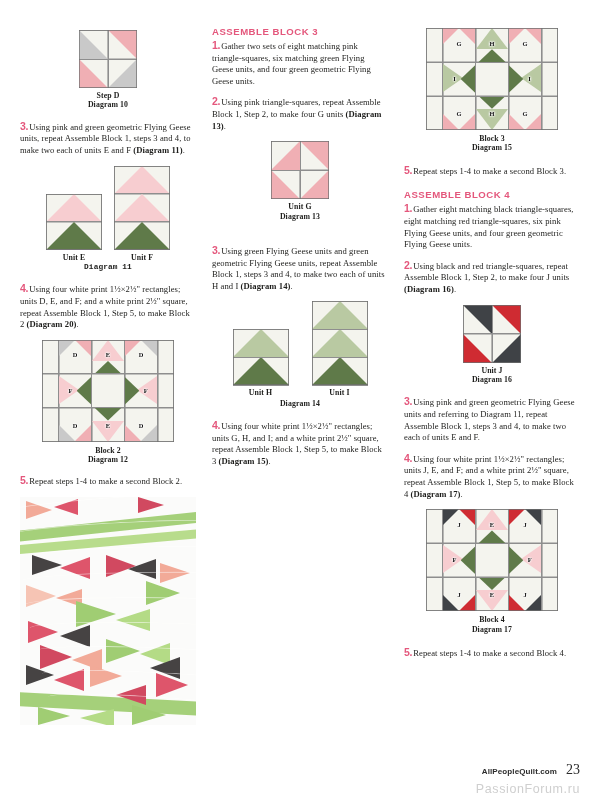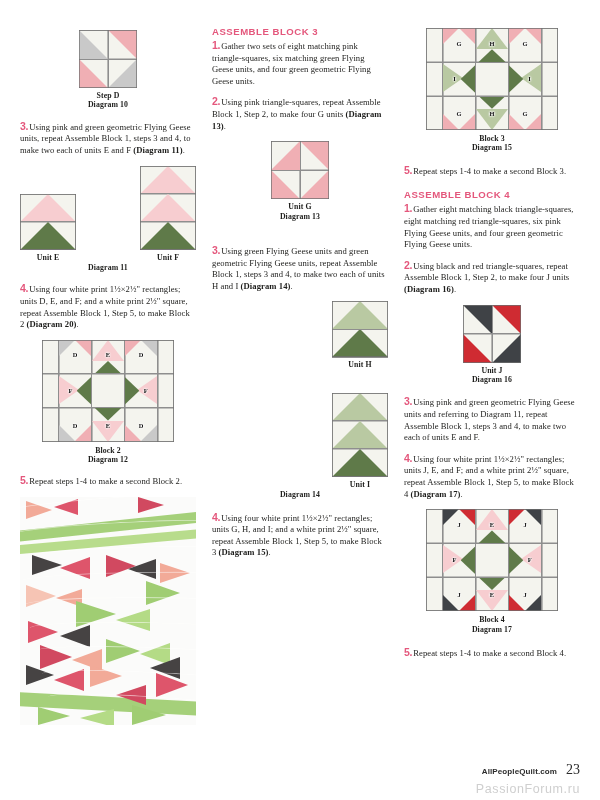--- a/index.html
+++ b/index.html
@@ -128,21 +128,21 @@
         </div>
       <div class="caption">
         <span>Step D</span><br>
         <span>Diagram 10</span>
       </div>
 
       <p class="body" style="margin-top:11px;">
         <span class="stepnum">3.</span><span>Using pink and green geometric Flying Geese units, repeat Assemble Block 1, steps 3 and 4, to make two each of units E and F </span><span class="bold">(Diagram 11)</span><span>.</span>
       </p>
 
-      <div style="display:flex;justify-content:space-between;align-items:flex-end;gap:12px;margin-top:2px;">
+      <div style="display:flex;justify-content:center;align-items:flex-end;gap:12px;margin-top:2px;">
         <div>
           <div class="dg" id="dgUnitE" style="width:56px;height:56px;margin:0;">
               <div class="cell" style="left: 0px; top: 0px; width: 56px; height: 28px; background: rgb(244, 244, 238);"></div>
               <div class="tri" style="left: 0px; top: 0px; border-left: 28px solid transparent; border-right: 28px solid transparent; border-bottom: 28px solid rgb(247, 205, 208);"></div>
               <div class="grd" style="left: 0px; top: 27.65px; width: 56px; height: 0.7px;"></div>
               <div class="cell" style="left: 0px; top: 28px; width: 56px; height: 28px; background: rgb(244, 244, 238);"></div>
               <div class="tri" style="left: 0px; top: 28px; border-left: 28px solid transparent; border-right: 28px solid transparent; border-bottom: 28px solid rgb(95, 122, 73);"></div>
               <div class="grd" style="left: 0px; top: 55.65px; width: 56px; height: 0.7px;"></div>
               <div class="ol" style="left: 0px; top: 0px; width: 56px; height: 56px;"></div>
             </div>
@@ -157,21 +157,21 @@
               <div class="tri" style="left: 0px; top: 28px; border-left: 28px solid transparent; border-right: 28px solid transparent; border-bottom: 28px solid rgb(247, 205, 208);"></div>
               <div class="grd" style="left: 0px; top: 55.65px; width: 56px; height: 0.7px;"></div>
               <div class="cell" style="left: 0px; top: 56px; width: 56px; height: 28px; background: rgb(244, 244, 238);"></div>
               <div class="tri" style="left: 0px; top: 56px; border-left: 28px solid transparent; border-right: 28px solid transparent; border-bottom: 28px solid rgb(95, 122, 73);"></div>
               <div class="grd" style="left: 0px; top: 83.65px; width: 56px; height: 0.7px;"></div>
               <div class="ol" style="left: 0px; top: 0px; width: 56px; height: 84px;"></div>
             </div>
           <div class="caption">Unit F</div>
         </div>
       </div>
-      <div class="caption" style="margin-top:1px;">Diagram 11</div>
+      <div class="caption" style="margin-top:1px;font-family:Liberation Mono, monospace;">Diagram 11</div>
 
       <p class="body" style="margin-top:11px;">
         <span class="stepnum">4.</span><span>Using four white print 1½×2½" rectangles; units D, E, and F; and a white print 2½" square, repeat Assemble Block 1, Step 5, to make Block 2 </span><span class="bold">(Diagram 20)</span><span>.</span>
       </p>
 
       <div class="dg" id="dgBlock2" style="width:132px;height:102px;">
           <div class="cell" style="left: 0px; top: 0px; width: 16.5px; height: 34px; background: rgb(244, 244, 238);"></div>
           <div class="cell" style="left: 115.5px; top: 0px; width: 16.5px; height: 34px; background: rgb(244, 244, 238);"></div>
           <div class="cell" style="left: 0px; top: 68px; width: 16.5px; height: 34px; background: rgb(244, 244, 238);"></div>
           <div class="cell" style="left: 115.5px; top: 68px; width: 16.5px; height: 34px; background: rgb(244, 244, 238);"></div>
@@ -300,21 +300,21 @@
         </div>
       <div class="caption">
         <span>Unit G</span><br>
         <span>Diagram 13</span>
       </div>
 
       <p class="body" style="margin-top:24px;">
         <span class="stepnum">3.</span><span>Using green Flying Geese units and green geometric Flying Geese units, repeat Assemble Block 1, steps 3 and 4, to make two each of units H and I </span><span class="bold">(Diagram 14)</span><span>.</span>
       </p>
 
-      <div style="display:flex;justify-content:center;align-items:flex-end;gap:23px;margin-top:4px;flex-direction:column;">
+      <div style="display:flex;justify-content:center;align-items:flex-end;gap:23px;margin-top:4px;">
         <div>
           <div class="dg" id="dgUnitH" style="width:56px;height:56px;margin:0;">
               <div class="cell" style="left: 0px; top: 0px; width: 56px; height: 28px; background: rgb(244, 244, 238);"></div>
               <div class="tri" style="left: 0px; top: 0px; border-left: 28px solid transparent; border-right: 28px solid transparent; border-bottom: 28px solid rgb(185, 201, 162);"></div>
               <div class="grd" style="left: 0px; top: 27.65px; width: 56px; height: 0.7px;"></div>
               <div class="cell" style="left: 0px; top: 28px; width: 56px; height: 28px; background: rgb(244, 244, 238);"></div>
               <div class="tri" style="left: 0px; top: 28px; border-left: 28px solid transparent; border-right: 28px solid transparent; border-bottom: 28px solid rgb(95, 122, 73);"></div>
               <div class="grd" style="left: 0px; top: 55.65px; width: 56px; height: 0.7px;"></div>
               <div class="ol" style="left: 0px; top: 0px; width: 56px; height: 56px;"></div>
             </div>

